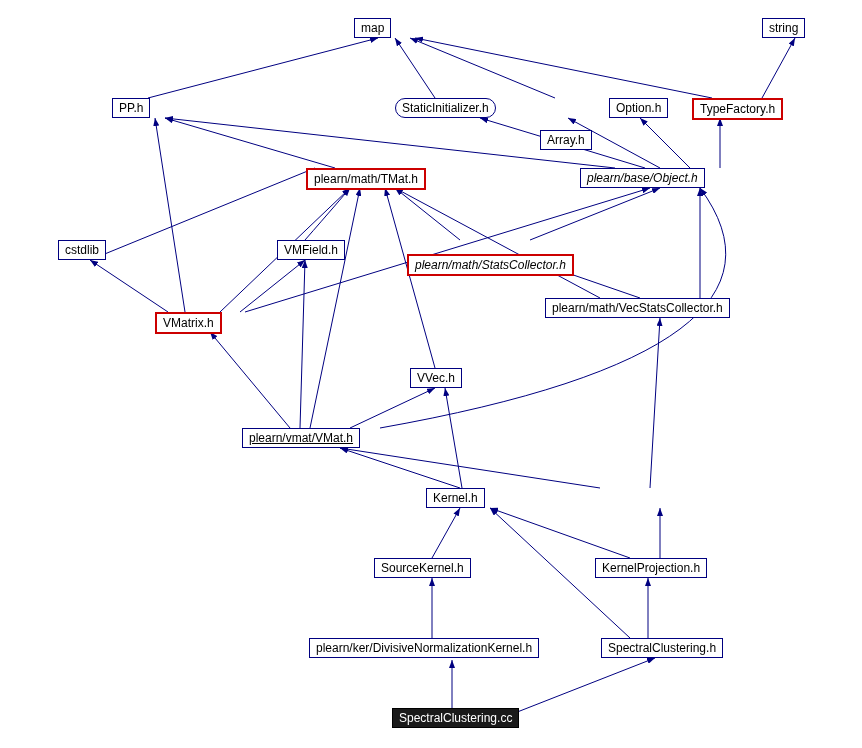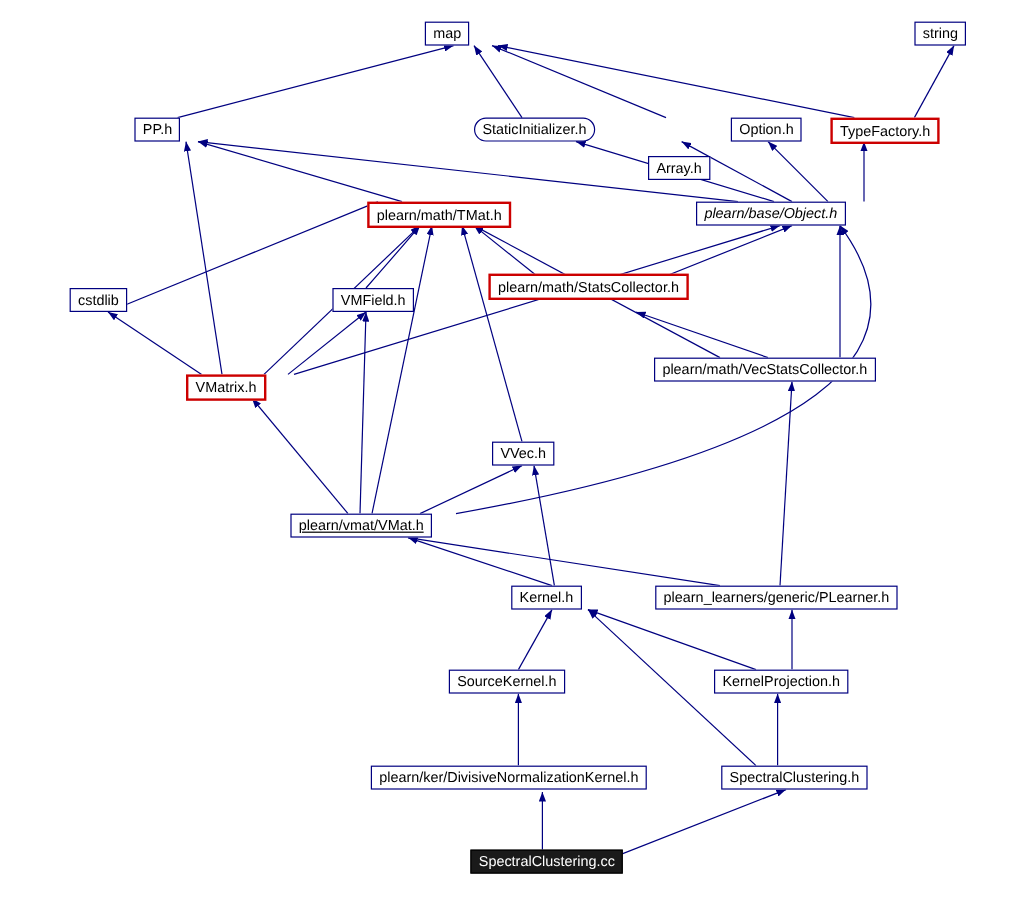--- a/index.html
+++ b/index.html
@@ -142,25 +142,24 @@
   <div class="node" style="left:762px; top:18px;">string</div>
   <div class="node" style="left:112px; top:98px;">PP.h</div>
   <div class="node" style="left:395px; top:98px;border-radius:10px;">StaticInitializer.h</div>
   <div class="node" style="left:540px; top:98px;margin-top:32px;">Array.h</div>
   <div class="node" style="left:609px; top:98px;">Option.h</div>
   <div class="node red-border" style="left:692px; top:98px;">TypeFactory.h</div>
   <div class="node red-border" style="left:306px; top:168px;">plearn/math/TMat.h</div>
   <div class="node" style="left:580px; top:168px;font-style:italic;">plearn/base/Object.h</div>
   <div class="node" style="left:58px; top:240px;text-align:right;">cstdlib</div>
   <div class="node" style="left:277px; top:240px;">VMField.h</div>
-  <div class="node red-border" style="left:407px; top:228px;">plearn/math/StatsCollector.h</div>
+  <div class="node red-border" style="left:407px; top:254px;font-style:italic;">plearn/math/StatsCollector.h</div>
   <div class="node" style="left:545px; top:298px;">plearn/math/VecStatsCollector.h</div>
   <div class="node red-border" style="left:155px; top:312px;">VMatrix.h</div>
   <div class="node" style="left:410px; top:368px;">VVec.h</div>
   <div class="node" style="left:242px; top:428px;text-decoration:underline;">plearn/vmat/VMat.h</div>
   <div class="node" style="left:426px; top:488px;">Kernel.h</div>
-  <div class="node" style="left:546px; top:488px;">plearn_learners/generic/PLearner.h</div>
   <div class="node" style="left:374px; top:558px;">SourceKernel.h</div>
   <div class="node" style="left:595px; top:558px;">KernelProjection.h</div>
   <div class="node" style="left:309px; top:638px;">plearn/ker/DivisiveNormalizationKernel.h</div>
   <div class="node" style="left:601px; top:638px;">SpectralClustering.h</div>
   <div class="node dark-bg" style="left:392px; top:708px;">SpectralClustering.cc</div>
 </div>
 
 </body></html>

